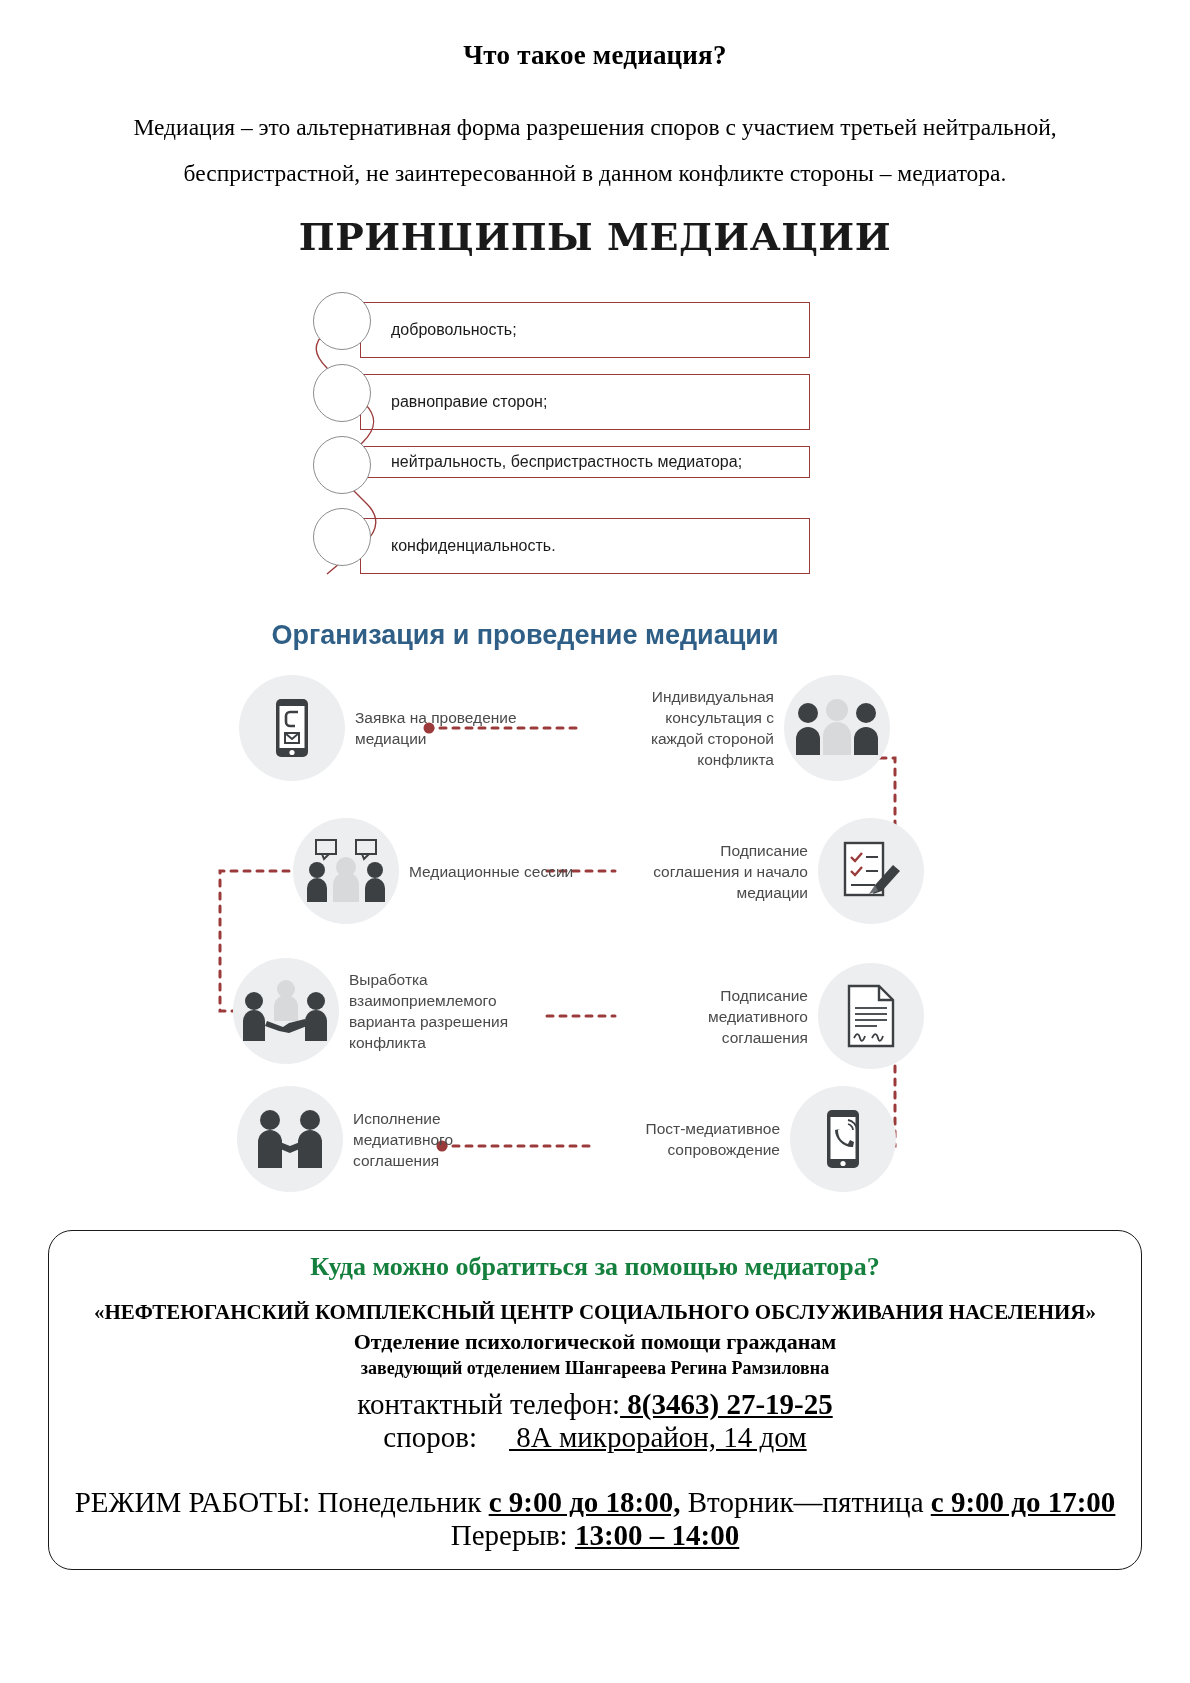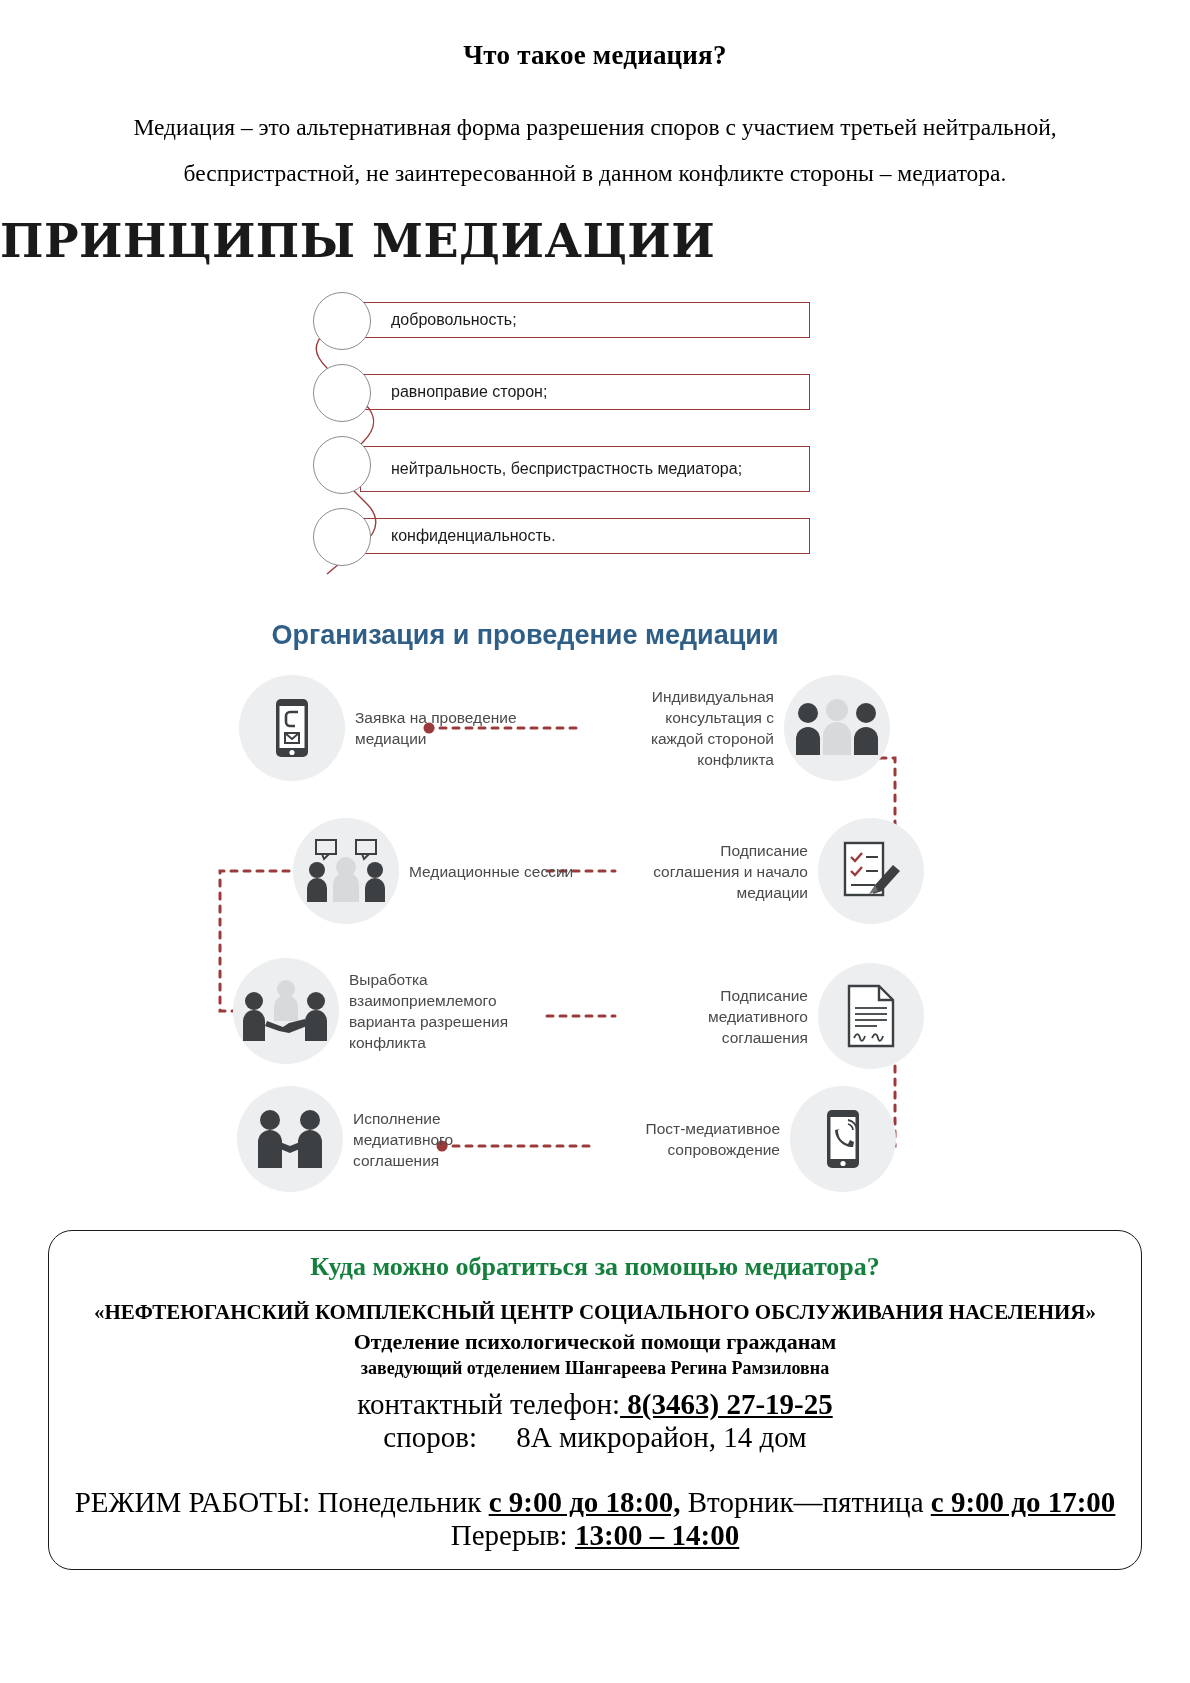--- a/index.html
+++ b/index.html
@@ -37,23 +37,24 @@
     font-size: 23.5px;
     line-height: 46px;
   }
 
   
   .principles-title {
     position: absolute;
     top: 214px;
     left: 0;
     width: 1190px;
+    text-align: center;
     font-family: "DejaVu Serif", serif;
     font-weight: bold;
-    font-size: 46px;
+    font-size: 38px;
     color: #1a1a1a;
     letter-spacing: .5px;
   }
   .principles {
     position: absolute;
     top: 292px;
     left: 305px;
     width: 520px;
     height: 290px;
   }
@@ -61,29 +62,29 @@
     position: absolute;
     left: 0;
     width: 520px;
     height: 46px;
   }
   .pr-box {
     position: absolute;
     left: 55px;
     top: 0;
     width: 450px;
-    height: 36px;
+    height: 56px;
     border: 1px solid #9b3a3a;
     box-sizing: border-box;
     display: flex;
     align-items: center;
     padding-left: 30px;
   }
   .pr-box.tall {
-    height: 46px;
+    height: 32px;
   }
   .pr-label {
     font-family: "Liberation Sans", sans-serif;
     font-size: 16px;
     color: #1a1a1a;
     line-height: 20px;
   }
   .pr-circle {
     position: absolute;
     left: 8px;
@@ -193,20 +194,21 @@
   }
   .f-norm {
     font-family: "Liberation Serif", serif;
     font-size: 29px;
   }
   .u-bold {
     font-weight: bold;
     text-decoration: underline;
   }
   .u-norm {
+    text-decoration: underline;
     margin-left: 32px;
   }
 </style>
 </head>
 <body>
 
 <div class="doc-title">Что такое медиация?</div>
 <div class="intro">Медиация – это альтернативная форма разрешения споров с участием третьей нейтральной, беспристрастной, не заинтересованной в данном конфликте стороны – медиатора.</div>
 
 <div class="principles-title">ПРИНЦИПЫ МЕДИАЦИИ</div>

